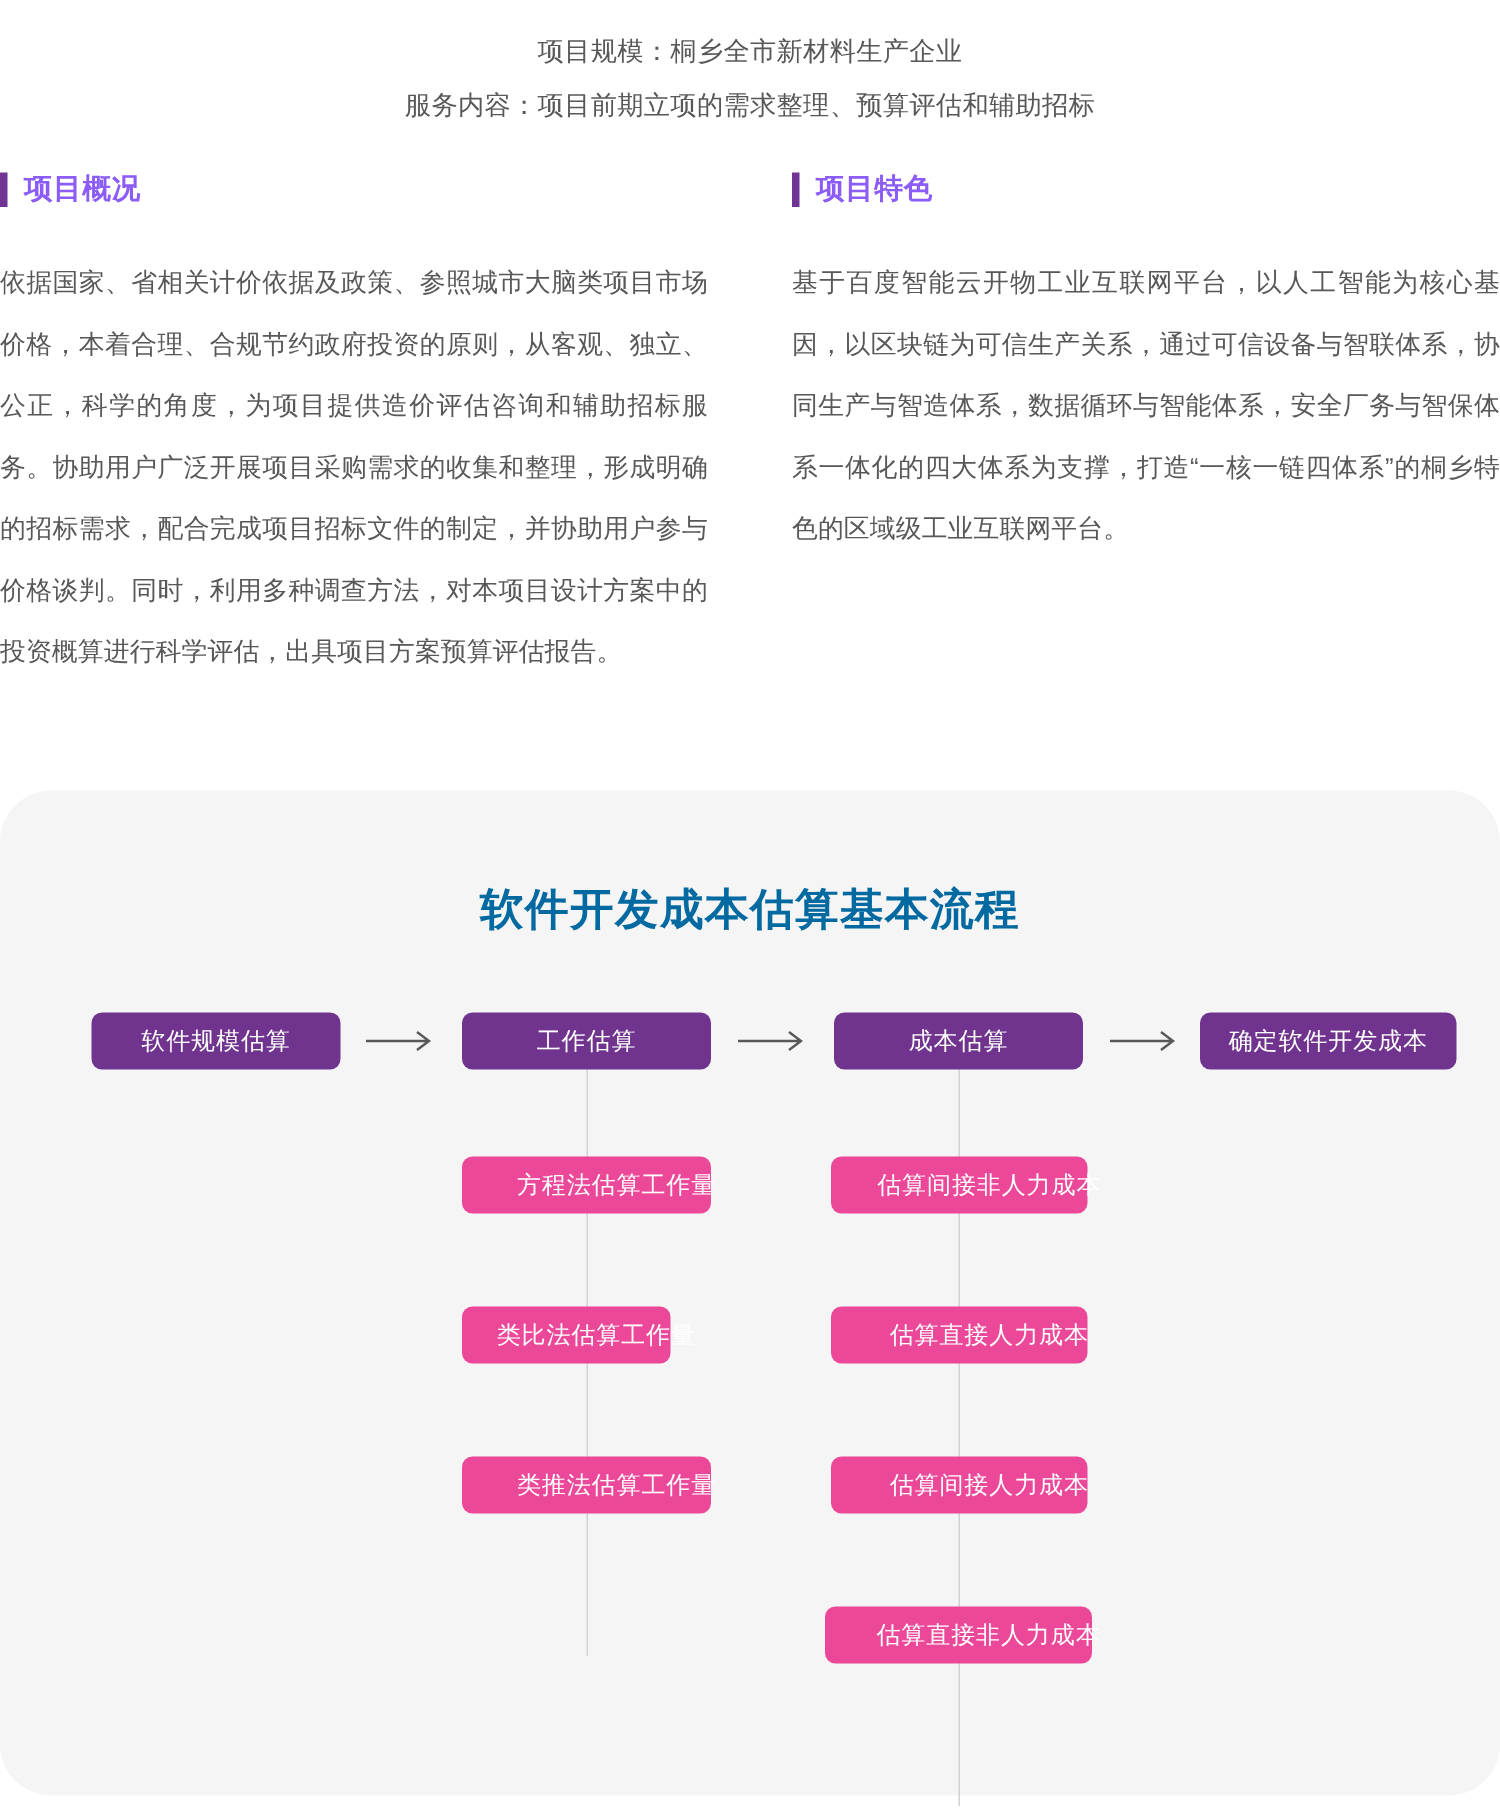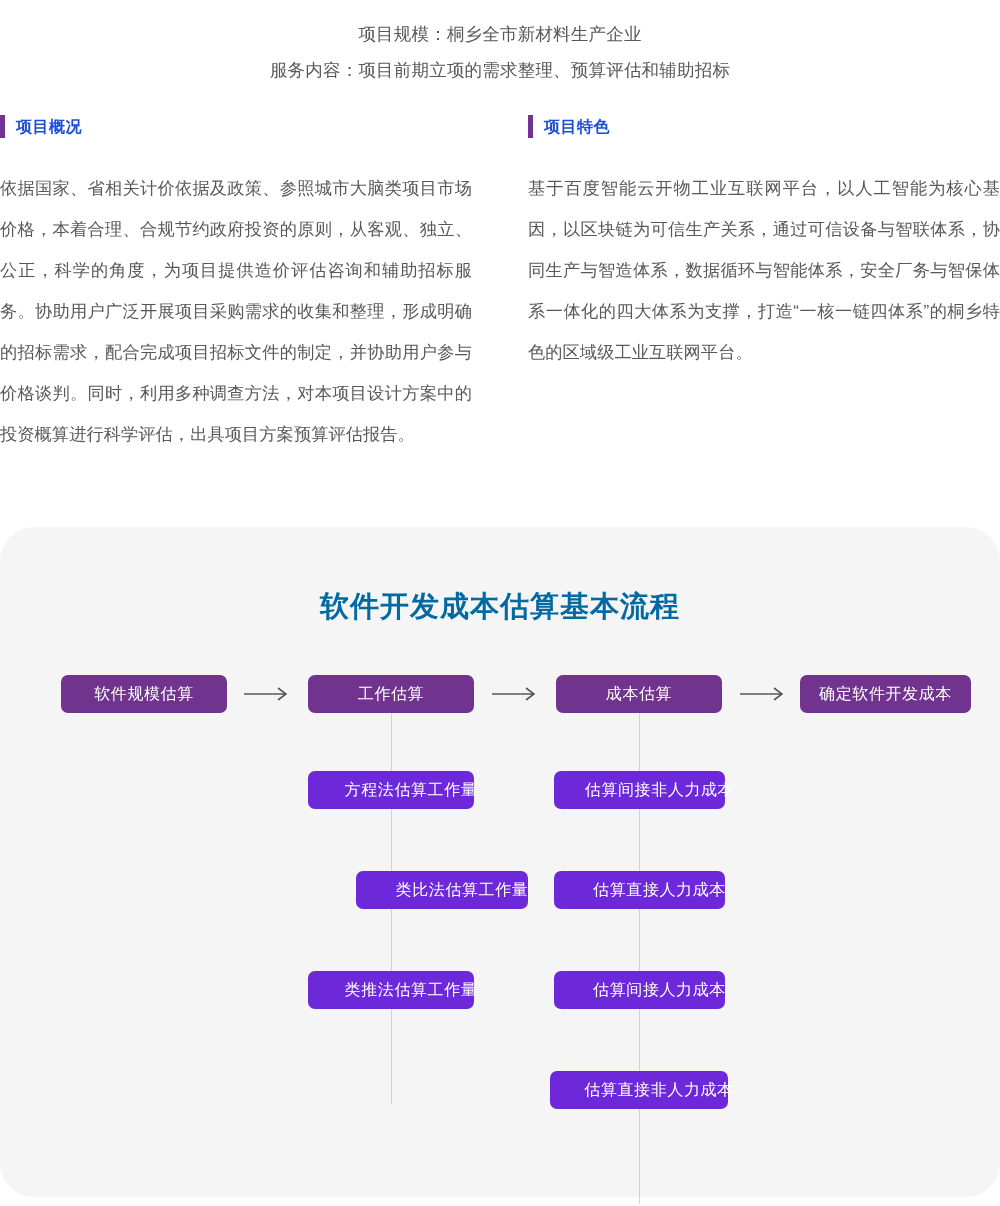--- a/index.html
+++ b/index.html
@@ -55,23 +55,23 @@
     margin-bottom: 26px;
   }
   .sec-bar {
     width: 5px;
     height: 23px;
     background: #6F3494;
     margin-right: 11px;
     flex: none;
   }
   .sec-title {
-    font-size: 16px;
+    font-size: 19px;
     font-weight: bold;
-    color: #1d4ed8;
+    color: #8b5cf6;
     letter-spacing: 0.5px;
     line-height: 23px;
   }
 
   .body-text {
     font-size: 17.2px;
     line-height: 41px;
     color: #595757;
     text-align: justify;
     text-justify: inter-ideograph;
@@ -117,21 +117,21 @@
     font-size: 16px;
     letter-spacing: 0.6px;
     display: flex;
     align-items: center;
     justify-content: center;
     height: 38px;
     z-index: 2;
     white-space: nowrap;
   }
   .node.purple { background: #70348F; }
-  .node.gray   { background: #6d28d9; padding-left: 40px; }
+  .node.gray   { background: #ec4899; padding-left: 40px; }
 
   .vline {
     position: absolute;
     width: 1px;
     background: #D2D2D2;
     z-index: 1;
   }
 
   .arrow {
     position: absolute;
@@ -206,21 +206,21 @@
       </svg>
     </div>
 
     <div class="node purple" style="left:784px; top:148px; width:171px;">
       <span>确定软件开发成本</span>
     </div>
 
     <div class="node gray" style="left:292px; top:244px; width:166px;">
       <span>方程法估算工作量</span>
     </div>
-    <div class="node gray" style="left:292px; top:344px; width:172px;margin-left:48px;">
+    <div class="node gray" style="left:292px; top:344px; width:139px;">
       <span>类比法估算工作量</span>
     </div>
     <div class="node gray" style="left:292px; top:444px; width:166px;">
       <span>类推法估算工作量</span>
     </div>
 
     <div class="node gray" style="left:538px; top:244px; width:171px;">
       <span>估算间接非人力成本</span>
     </div>
     <div class="node gray" style="left:538px; top:344px; width:171px;">

